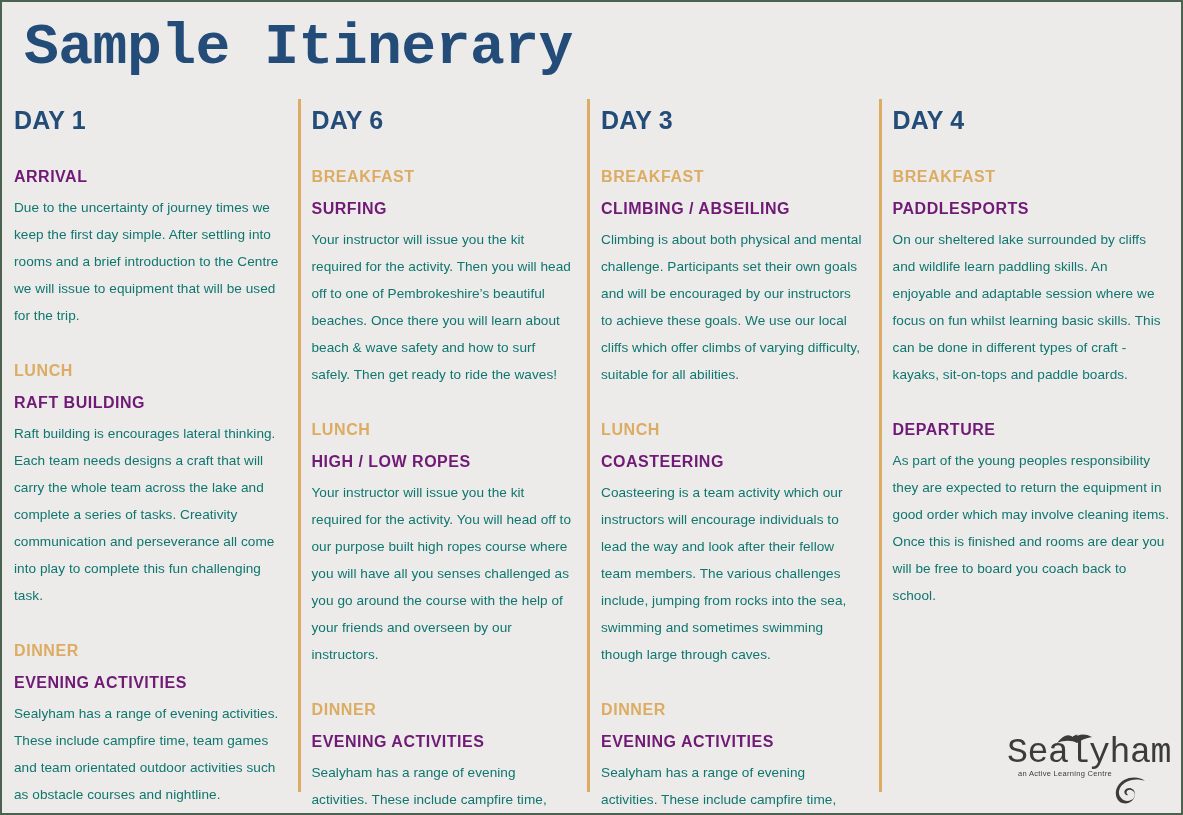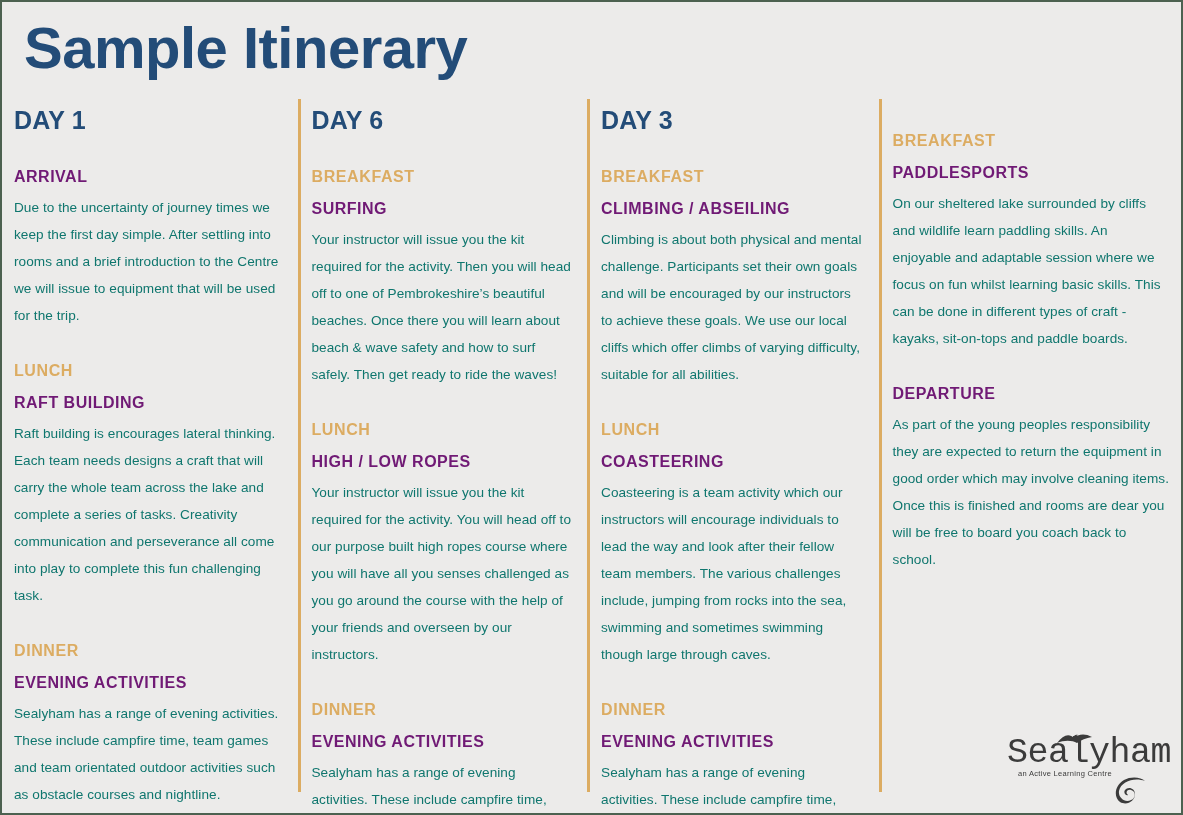--- a/index.html
+++ b/index.html
@@ -25,20 +25,21 @@
   .title {
     position: absolute;
     left: 22px;
     top: 14px;
     font-size: 58px;
     line-height: 64px;
     font-weight: bold;
     letter-spacing: -0.5px;
     color: #234c78;
     white-space: nowrap;
+    font-family: Liberation Mono, monospace;
   }
 
   
   .columns {
     position: absolute;
     left: 0;
     top: 97px;
     width: 1183px;
     height: 700px;
     display: flex;
@@ -223,20 +224,21 @@
       </div>
 
       <div class="block b-dinner" style="margin-top:17px">
         <div class="meal">DINNER</div>
         <div class="activity">EVENING ACTIVITIES</div>
         <div class="body">Sealyham has a range of evening activities. These include campfire time, team games and team orientated outdoor activities such as obstacle courses and nightline.</div>
       </div>
     </div>
 
     <div class="col col-4 divided">
+      <div class="day-head">DAY 4</div>
 
       <div class="block" style="margin-top:6px">
         <div class="meal">BREAKFAST</div>
         <div class="activity">PADDLESPORTS</div>
         <div class="body">On our sheltered lake surrounded by cliffs and wildlife learn paddling skills.  An enjoyable and adaptable session where we focus on fun whilst learning basic skills.  This can be done in different types of craft - kayaks, sit-on-tops and paddle boards.</div>
       </div>
 
       <div class="block" style="">
         <div class="meal spacer-hidden"></div>
         <div class="activity">DEPARTURE</div>

